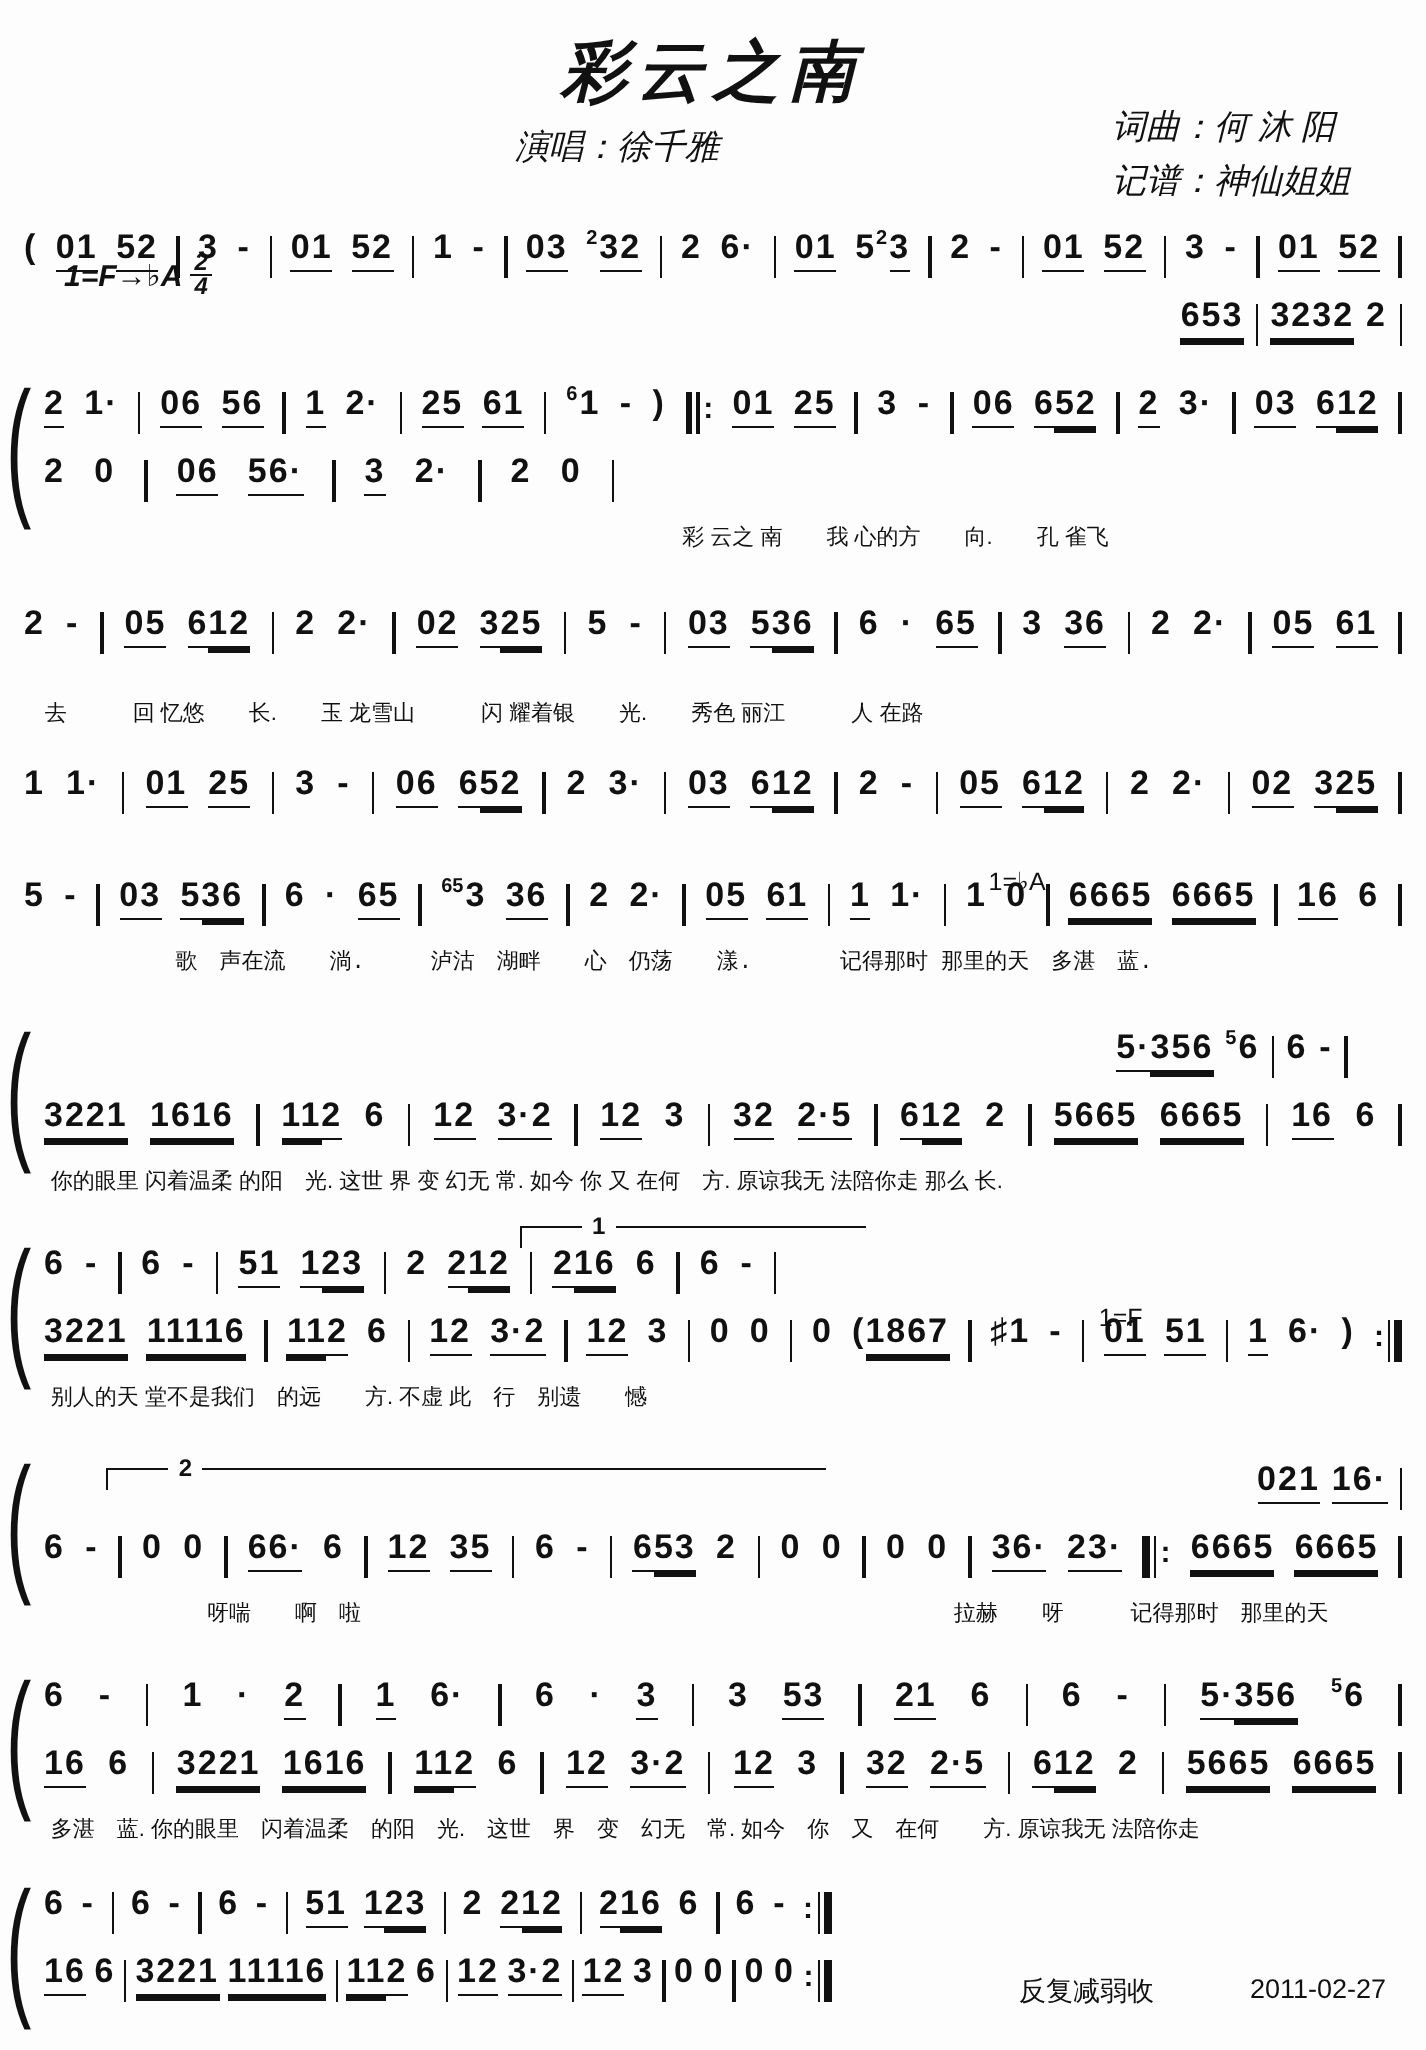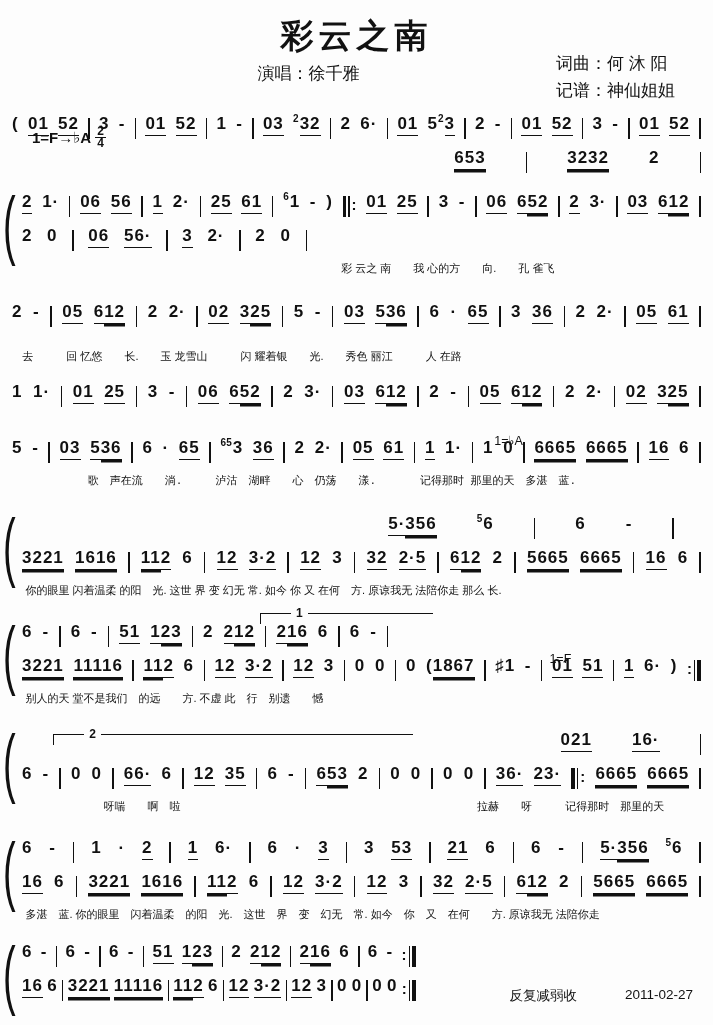--- a/index.html
+++ b/index.html
@@ -1,33 +1,33 @@
 <!DOCTYPE html>
 <html><head>
 <meta charset="utf-8">
 <style>
   html,body{margin:0;padding:0;background:#e8e8e8;}
   .page{position:relative;width:713px;height:1025px;background:#fdfdfd;margin:0 auto;
         font-family:"Liberation Sans","DejaVu Sans",sans-serif;color:#111;overflow:hidden;}
   .inner{position:absolute;left:12px;right:12px;top:0;}
   
-  .hdr{position:relative;height:112px;}
+  .hdr{position:relative;height:112px;font-style:italic;}
   .title{margin:0;padding-top:14px;text-align:center;font-size:33px;font-weight:bold;letter-spacing:5px;}
   .singer{display:block;text-align:center;font-size:17px;margin-top:3px;transform:translateX(-48px);}
   .credits{position:absolute;right:26px;top:50px;font-size:17px;line-height:27px;text-align:left;}
   .keyrow{position:absolute;left:20px;top:82px;font-size:15px;font-weight:bold;display:flex;align-items:center;gap:4px;margin-top:44px;}
   .meter{display:inline-flex;flex-direction:column;align-items:center;font-size:12px;line-height:11px;font-weight:bold;}
   .meter .mt{border-bottom:1px solid #111;padding:0 2px;}
   
   .system{position:relative;margin-bottom:18px;}
   .system.braced{padding-left:10px;}
   .brace{position:absolute;left:-9px;top:-4px;font-size:76px;line-height:1;font-weight:400;
          transform:scaleX(.5);transform-origin:left top;}
   .voice{display:flex;justify-content:space-between;align-items:baseline;height:32px;padding-top:2px;}
-  .voice.right{justify-content:flex-end;gap:40px;}
+  .voice.right{justify-content:flex-end;gap:6px;}
   .tok{display:inline-flex;align-items:baseline;white-space:pre;}
   .n{font-weight:bold;font-size:17px;letter-spacing:1px;}
   .u1{border-bottom:1.5px solid #111;padding-bottom:1px;}
   .u2{border-bottom:1.5px solid #111;box-shadow:0 2.5px 0 0 #111;padding-bottom:1px;}
   .grace{font-size:10px;font-weight:bold;position:relative;top:-7px;margin-right:1px;}
   .bar{width:1.5px;height:21px;background:#111;align-self:center;margin-top:-4px;}
   .rep{display:inline-flex;align-items:center;gap:2px;align-self:center;margin-top:-4px;}
   .rep i{display:block;height:21px;background:#111;}
   .rep .thick{width:3.5px;} .rep .thin{width:1.5px;}
   .rep .dots{font-weight:bold;font-size:15px;line-height:18px;font-style:normal;background:none;}

